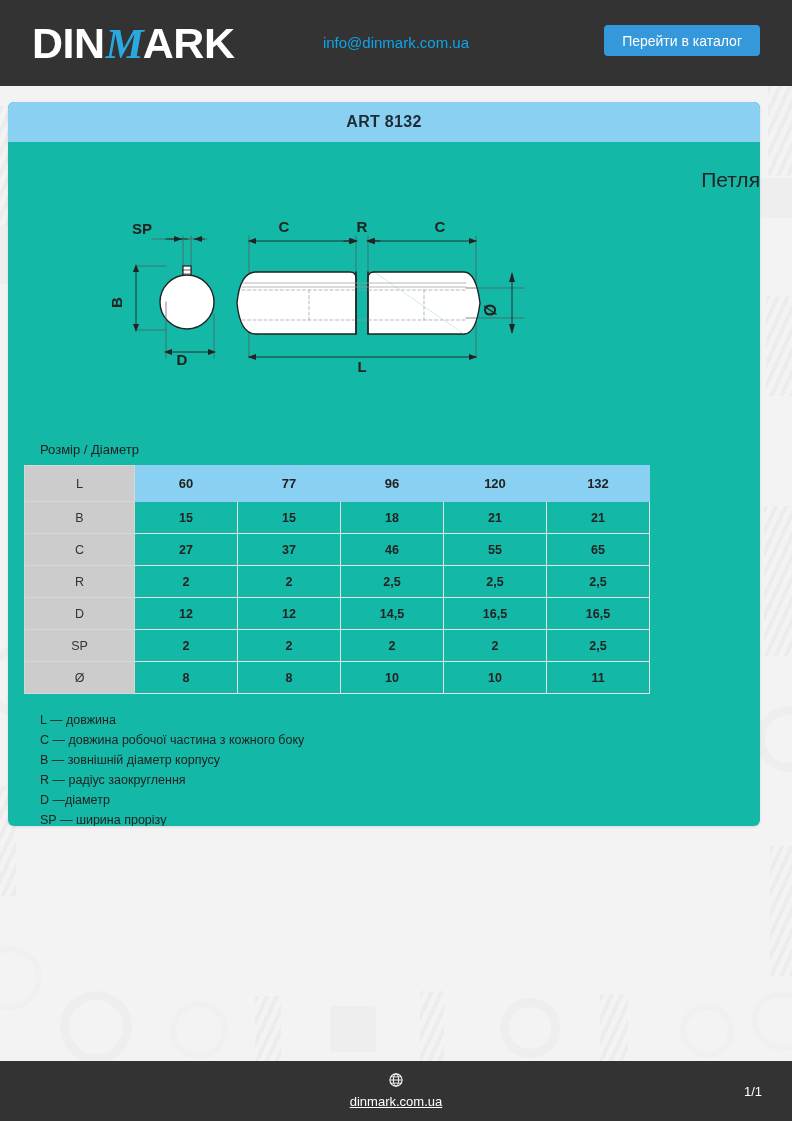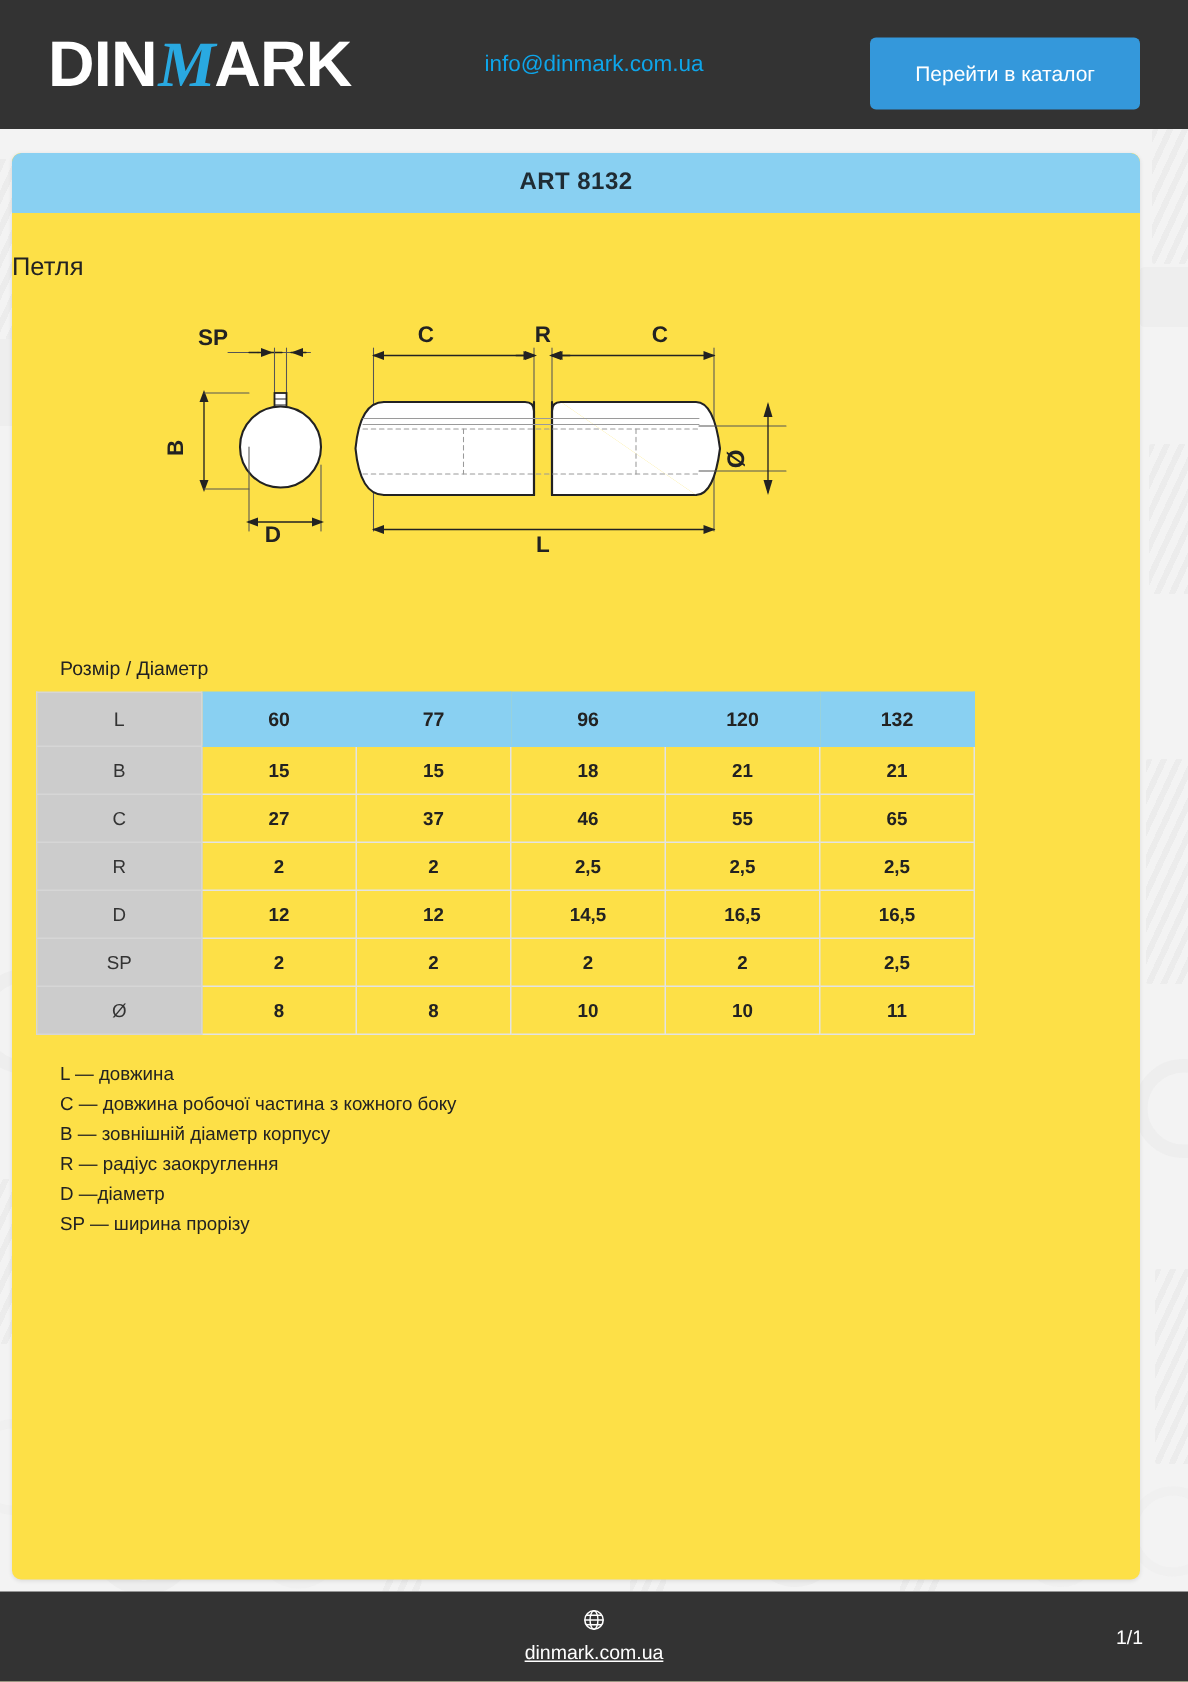--- a/index.html
+++ b/index.html
@@ -78,58 +78,58 @@
     text-align: center;
     color: #0ea5e9;
     font-size: 15px;
     line-height: 22px;
     pointer-events: none;
   }
   .contacts .line { pointer-events: auto; }
   .catalog-btn {
     position: absolute;
     right: 32px; top: 25px;
-    height: 48px;
-    padding: 0 30px;
+    height: 31px;
+    padding: 0 18px;
     background: #3498db;
     color: #ffffff;
     border: none;
     border-radius: 4px;
     font-size: 14px;
     font-family: "Liberation Sans", sans-serif;
     cursor: pointer;
     white-space: nowrap;
   }
 
   
   .card {
     position: absolute;
     left: 8px; top: 102px;
-    width: 752px; height: 951px;
-    background: #fde047;
+    width: 752px; height: 724px;
+    background: #14b8a6;
     border-radius: 6px;
     box-shadow: 0 1px 3px rgba(0,0,0,0.10);
     z-index: 3;
     overflow: hidden;
   }
   .card-title {
     height: 40px;
     background: #89d0f2;
     border-radius: 6px 6px 0 0;
     display: flex;
     align-items: center;
     justify-content: center;
     font-size: 16px;
     font-weight: bold;
     color: #1f2b33;
     letter-spacing: 0.3px;
   }
   .part-name {
-    text-align: left;
-    font-size: 17px;
+    text-align: right;
+    font-size: 21px;
     color: #222;
     margin-top: 26px;
   }
 
   
   .drawing-wrap {
     margin-top: 18px;
     display: flex;
     justify-content: center;
   }

